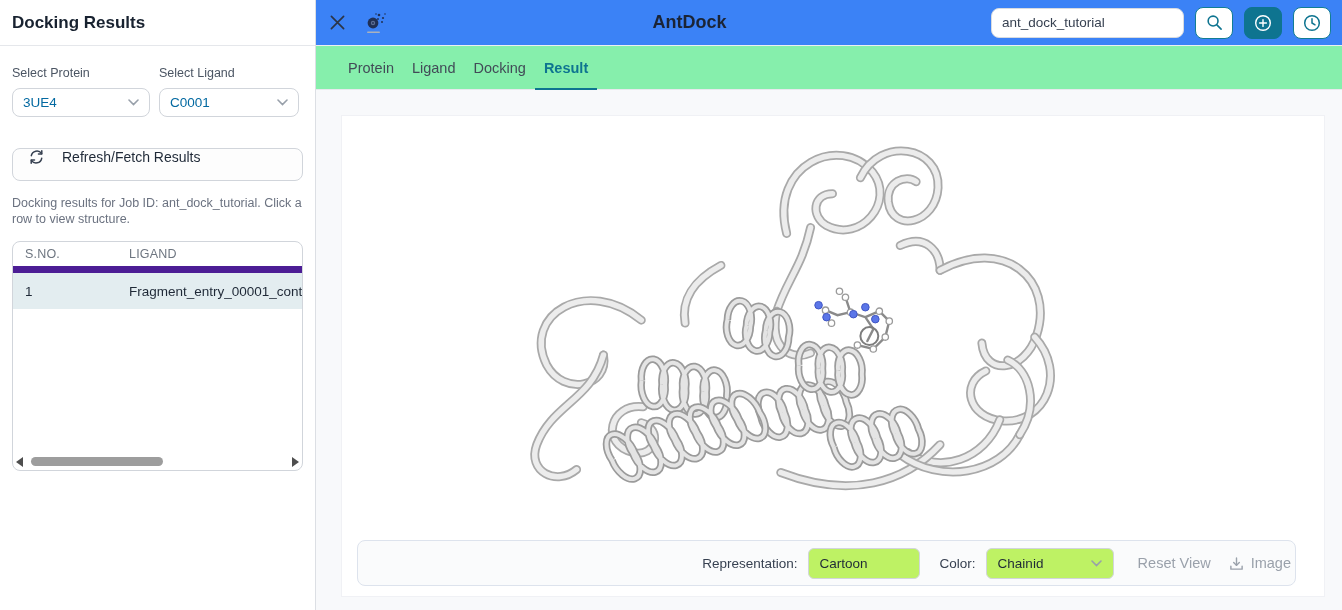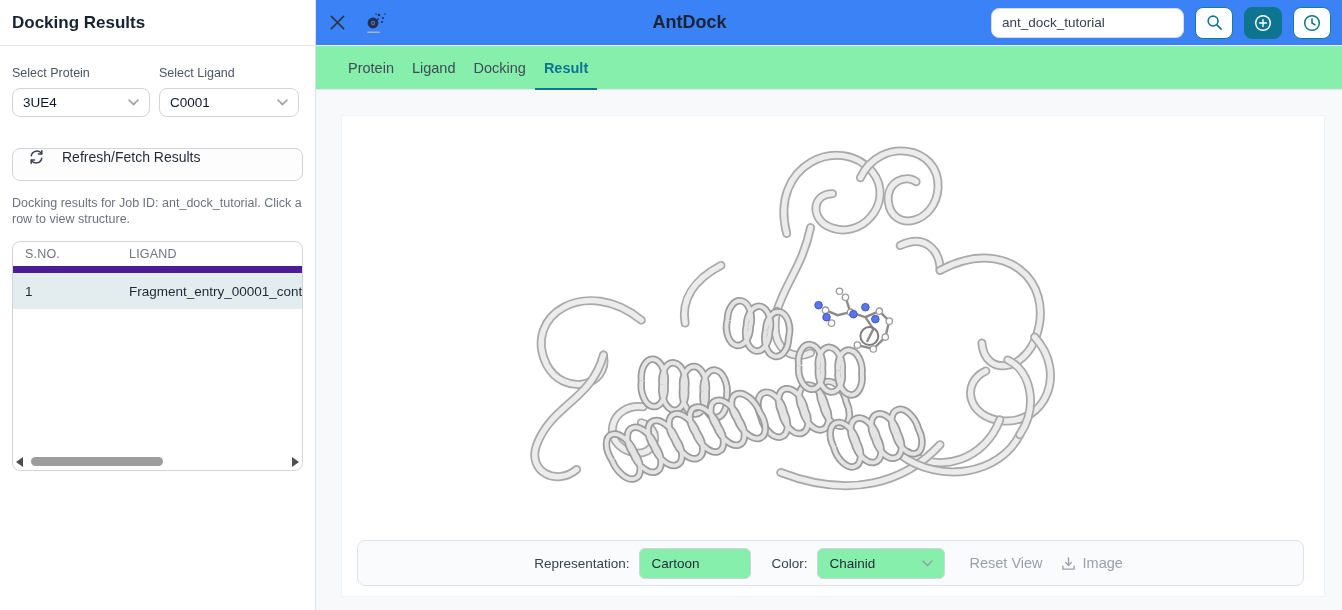--- a/index.html
+++ b/index.html
@@ -10,21 +10,21 @@
   
   .sidebar { width:316px; min-width:316px; background:#fff; border-right:1px solid #dcdfe4; height:610px; }
   .sb-title { font-size:17px; font-weight:700; color:#182230; padding:13px 12px 12px 12px;
     border-bottom:1px solid #e5e7eb; }
   .sb-body { padding:20px 12px 0 12px; }
   .sb-selects { display:flex; gap:9px; }
   .sb-field { width:138px; }
   .sb-label { font-size:12.5px; color:#4b5563; margin-bottom:8px; }
   .select { height:29px; border:1px solid #d1d5db; border-radius:8px; background:#fff;
     display:flex; align-items:center; justify-content:space-between; padding:0 10px;
-    font-size:13.5px; color:#0f172a; cursor:pointer; }
+    font-size:13.5px; color:#0369a1; cursor:pointer; }
   .select svg { flex:0 0 auto; }
   .refresh-btn { margin-top:31px; width:100%; height:33px; border:1px solid #d1d5db; border-radius:8px;
     background:#fdfdfd; display:flex; padding-left:15px; gap:17px;
     font-size:14px; color:#1f2937; cursor:pointer; }
   .sb-desc { margin-top:14px; font-size:12.5px; line-height:16px; color:#6b7280; width:290px; }
   .sb-card { margin-top:14px; height:230px; border:1px solid #d1d5db; border-radius:8px;
     background:#fff; overflow:hidden; display:flex; flex-direction:column; }
   .tbl-head { display:flex; height:31px; align-items:center; border-bottom:7px solid #4c1d95;
     font-size:12.5px; color:#6e7681; letter-spacing:.2px; }
   .tbl-head .c1 { width:116px; padding-left:12px; }
@@ -60,25 +60,25 @@
     font-size:14.5px; color:#424b57; cursor:pointer; }
   .tab.active { color:#0e7490; font-weight:700; }
   .tab.active::after { content:""; position:absolute; left:0; right:0; bottom:-1px; height:2.5px; background:#0e7490; }
 
   .content { flex:1; background:#f8f9fb; position:relative; }
   .panel { position:absolute; left:25px; right:17px; top:25px; bottom:13px; background:#fff;
     border:1px solid #f0f1f5; }
   .viewer { position:absolute; inset:0; cursor:grab; }
   .viewer svg { display:block; width:100%; height:100%; }
 
-  .vtoolbar { position:absolute; left:15px; right:20px; bottom:10px; height:46px;
+  .vtoolbar { position:absolute; left:15px; right:28px; bottom:10px; height:46px;
     background:#fafbfc; border:1px solid #dde3ed; border-radius:8px;
-    display:flex; align-items:center; justify-content:center; gap:10px; }
+    display:flex; align-items:center; justify-content:flex-end; gap:10px; }
   .vt-label { font-size:13.5px; color:#374151; }
-  .vt-select { height:31px; border:1px solid #d1d5db; border-radius:6px; background:#86efac;
+  .vt-select { height:31px; border:1px solid #d1d5db; border-radius:6px; background:#bef264;
     display:flex; align-items:center; justify-content:space-between; padding:0 11px;
     font-size:13.5px; color:#1f2937; cursor:pointer;gap:40px; }
   .vt-select.rep { width:112px; margin-right:10px; }
   .vt-select.col { width:128px; margin-right:10px; }
   .vt-ghost { background:none; border:none; font-size:14.5px; color:#9aa1ab; cursor:pointer;
     display:flex; align-items:center; gap:7px; font-family:"Liberation Sans", sans-serif; padding:0 4px; }
 
   
   .rb-o { fill:none; stroke:#a9a9a9; stroke-width:9; stroke-linecap:round; }
   .rb-i { fill:none; stroke:#ececec; stroke-width:5.5; stroke-linecap:round; }

